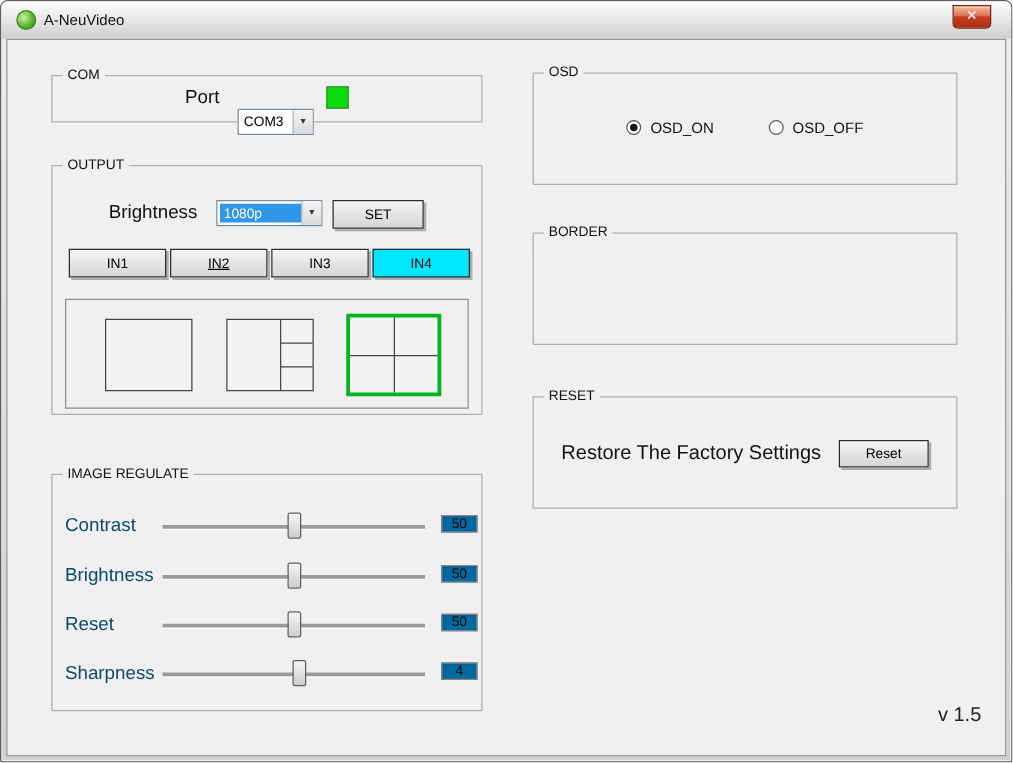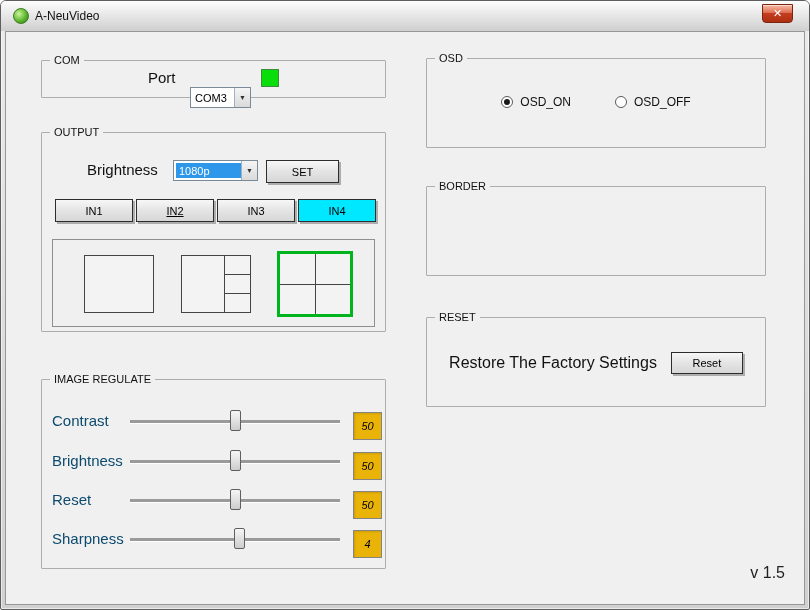--- a/index.html
+++ b/index.html
@@ -66,23 +66,23 @@
   #pv2 .hline1{left:62%;right:0;top:33%;height:1px;}
   #pv2 .hline2{left:62%;right:0;top:66%;height:1px;}
   #pv3 .vline{left:50%;top:0;bottom:0;width:1px;}
   #pv3 .hline{top:50%;left:0;right:0;height:1px;}
 
   .sl-label{position:absolute;left:10px;font-size:15px;color:#0c4a6e;}
   .sl-track{position:absolute;left:88px;width:210px;height:3px;background:#9a9a9a;
     box-shadow:0 1px 0 #fff;}
   .sl-thumb{position:absolute;top:-10px;width:11px;height:21px;
     background:linear-gradient(#f6f6f6,#cdcdcd);border:1px solid #5f5f5f;border-radius:2px;}
-  .valbox{position:absolute;left:311px;width:29px;height:28px;border:1px solid #858585;
-    background:#eab308;font-size:11px;display:flex;align-items:center;justify-content:center;
-    box-shadow:inset 1px 1px 2px rgba(0,0,0,.12);font-style:italic;}
+  .valbox{position:absolute;left:311px;width:29px;height:14px;border:1px solid #858585;
+    background:#0369a1;font-size:11px;display:flex;align-items:center;justify-content:center;
+    box-shadow:inset 1px 1px 2px rgba(0,0,0,.12);}
 
   .opt-row{position:absolute;left:0;right:0;top:36px;display:flex;justify-content:center;gap:44px;align-items:flex-end;}
   .option{display:flex;align-items:center;gap:7px;font-size:12px;color:#111;}
   .radio{width:12px;height:12px;border:1px solid #5a5a5a;border-radius:50%;background:#fff;position:relative;flex:0 0 auto;}
   .radio.checked::after{content:"";position:absolute;left:2px;top:2px;width:6px;height:6px;
     border-radius:50%;background:#1a1a1a;}
 
   .reset-row{position:absolute;left:0;right:0;top:34px;display:flex;align-items:center;
     justify-content:center;gap:14px;}
   .reset-text{font-size:16px;color:#111;}

